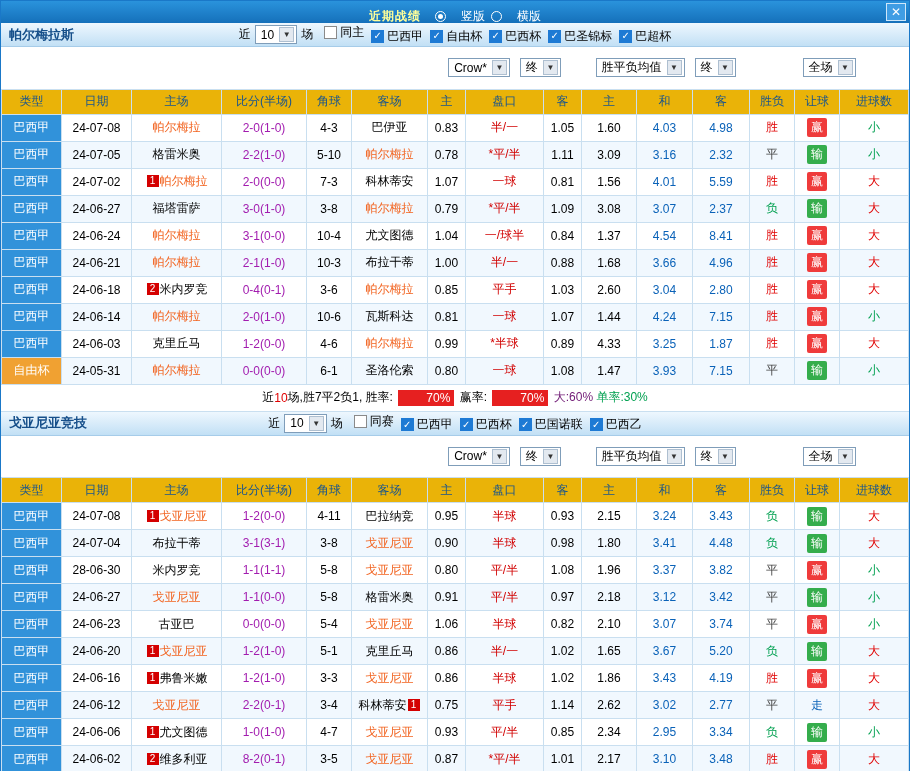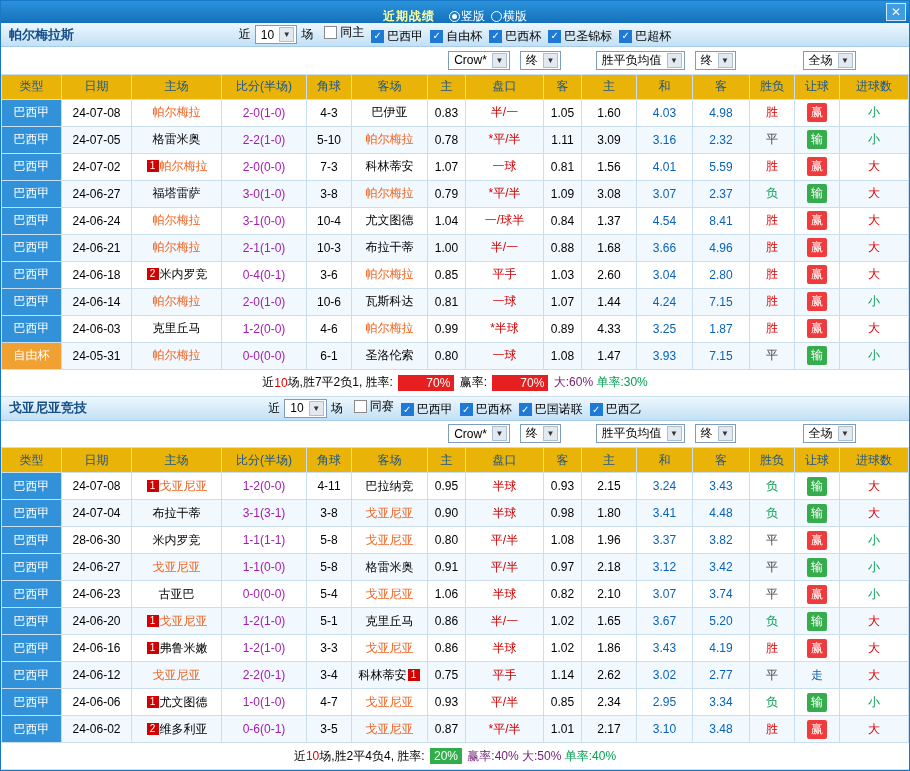--- a/index.html
+++ b/index.html
@@ -4,41 +4,41 @@
 <style>
   *{box-sizing:border-box;margin:0;padding:0;}
   html,body{background:#fff;}
   body{width:910px;font-family:"Liberation Sans","DejaVu Sans",sans-serif;font-size:12px;color:#000;}
   .window{width:910px;border:1px solid #1a78c8;background:#fff;}
 
   
   .titlebar{height:22px;background:linear-gradient(#2a93dc,#1570ba);display:flex;align-items:center;position:relative;color:#fff;}
   .titlebar-center{flex:1;display:flex;justify-content:center;align-items:center;gap:8px;margin-top:8px;}
   .title{color:#ffff99;font-weight:bold;letter-spacing:1px;}
-  .radio-opt{display:inline-flex;align-items:center;gap:1px;cursor:pointer;margin-left:6px;justify-content:center;}
+  .radio-opt{display:inline-flex;align-items:center;gap:15px;cursor:pointer;margin-left:6px;justify-content:center;}
   .radio{width:11px;height:11px;border:1px solid #fff;border-radius:50%;display:inline-block;position:relative;}
   .radio.sel::after{content:"";position:absolute;left:2px;top:2px;right:2px;bottom:2px;background:#fff;border-radius:50%;}
   .close-btn{position:absolute;right:3px;top:2px;width:20px;height:18px;background:#3f9de4;border:1px solid #cfe7fa;color:#fff;display:flex;align-items:center;justify-content:center;font-weight:bold;font-size:12px;cursor:pointer;}
 
   
   .section-bar{height:24px;background:linear-gradient(#eef7fe,#c2e0f5);border-bottom:1px solid #a6cce9;display:flex;align-items:center;position:relative;}
   .team-name{position:absolute;left:8px;color:#164f8a;font-weight:bold;font-size:13px;}
   .filter{flex:1;display:flex;justify-content:center;align-items:center;gap:4px;}
   .cb{display:inline-flex;align-items:center;gap:3px;margin-left:7px;cursor:pointer;}
   .cb .box{width:13px;height:13px;border:1px solid #8a8a8a;background:#fff;display:inline-flex;align-items:center;justify-content:center;font-size:10px;color:#fff;line-height:1;}
   .cb.checked .box{background:#1e7ad4;border-color:#1e7ad4;}
 
   
   .select{display:inline-flex;align-items:center;border:1px solid #7f9db9;background:#fff;height:19px;padding:0 2px 0 5px;cursor:pointer;}
   .select .caret{display:inline-flex;align-items:center;justify-content:center;width:15px;height:15px;background:#e3e9f0;border:1px solid #aebfd0;font-size:8px;color:#333;margin-left:5px;}
 
   
   table{width:100%;border-collapse:collapse;table-layout:fixed;}
   td,th{border:1px solid #c9dff0;text-align:center;height:27px;font-size:12px;font-weight:normal;overflow:hidden;white-space:nowrap;}
-  thead .selects-row td{border:none;height:27px;background:#fff;}
+  thead .selects-row td{border:none;height:42px;background:#fff;}
   .sel-cell{vertical-align:middle;}
   .sel-group{display:flex;justify-content:center;align-items:center;gap:10px;}
   thead .cols-row th{background:#eab308;color:#17548e;height:25px;}
   tbody tr:nth-child(even){background:#f1f8fe;}
   td.type{background:#3192da;color:#fff;}
   td.type.cup{background:#f0a132;}
   .focus{color:#f26522;}
   td.score{color:#a21caf;}
   td.hline{color:#d10000;}
   td.eu{color:#0a62b8;}
@@ -623,21 +623,21 @@
             <td class="eu">2.95</td>
             <td class="eu">3.34</td>
             <td class="res-lose">负</td>
             <td><span class="badge lose">输</span></td>
             <td class="goal-small">小</td>
           </tr>
           <tr>
             <td class="type">巴西甲</td>
             <td>24-06-02</td>
             <td><span class="numbadge">2</span><span>维多利亚</span></td>
-            <td class="score">0-6(0-1)</td>
+            <td class="score">8-2(0-1)</td>
             <td>3-5</td>
             <td><span class="focus">戈亚尼亚</span></td>
             <td>0.87</td>
             <td class="hline">*平/半</td>
             <td>1.01</td>
             <td>2.17</td>
             <td class="eu">3.10</td>
             <td class="eu">3.48</td>
             <td class="res-win">胜</td>
             <td><span class="badge win">赢</span></td>

